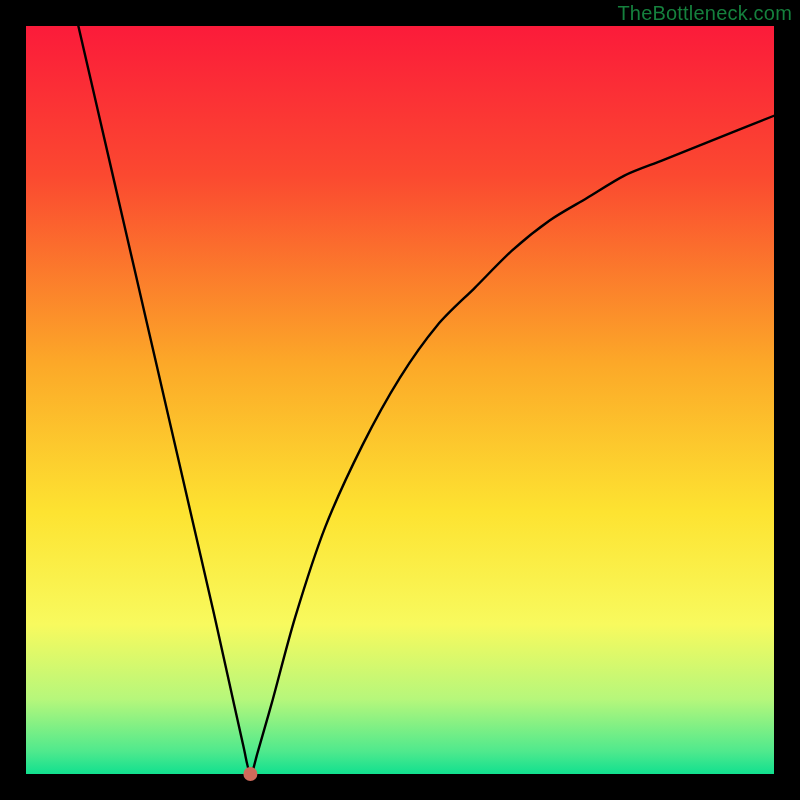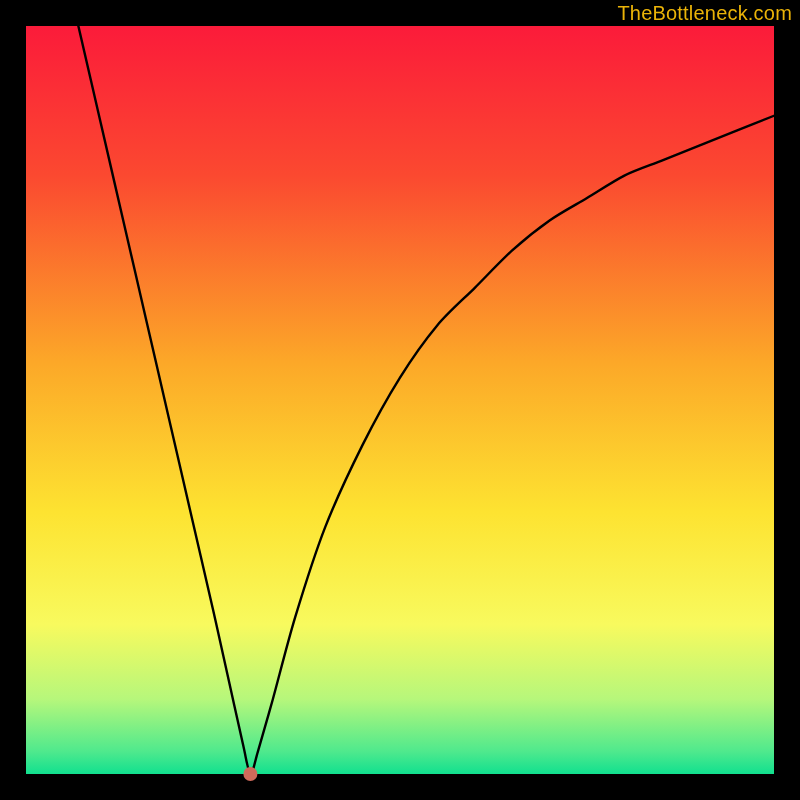--- a/index.html
+++ b/index.html
@@ -14,21 +14,21 @@
   .canvas-wrap {
     position: relative;
     width: 800px;
     height: 800px;
   }
   svg { display: block; }
   .watermark {
     position: absolute;
     top: 2px;
     right: 8px;
-    color: #eab308;
+    color: #15803d;
     font-size: 20px;
     letter-spacing: 0.2px;
     user-select: none;
     pointer-events: none;
   }
 </style>
 </head>
 <body>
 
 <div class="canvas-wrap">

